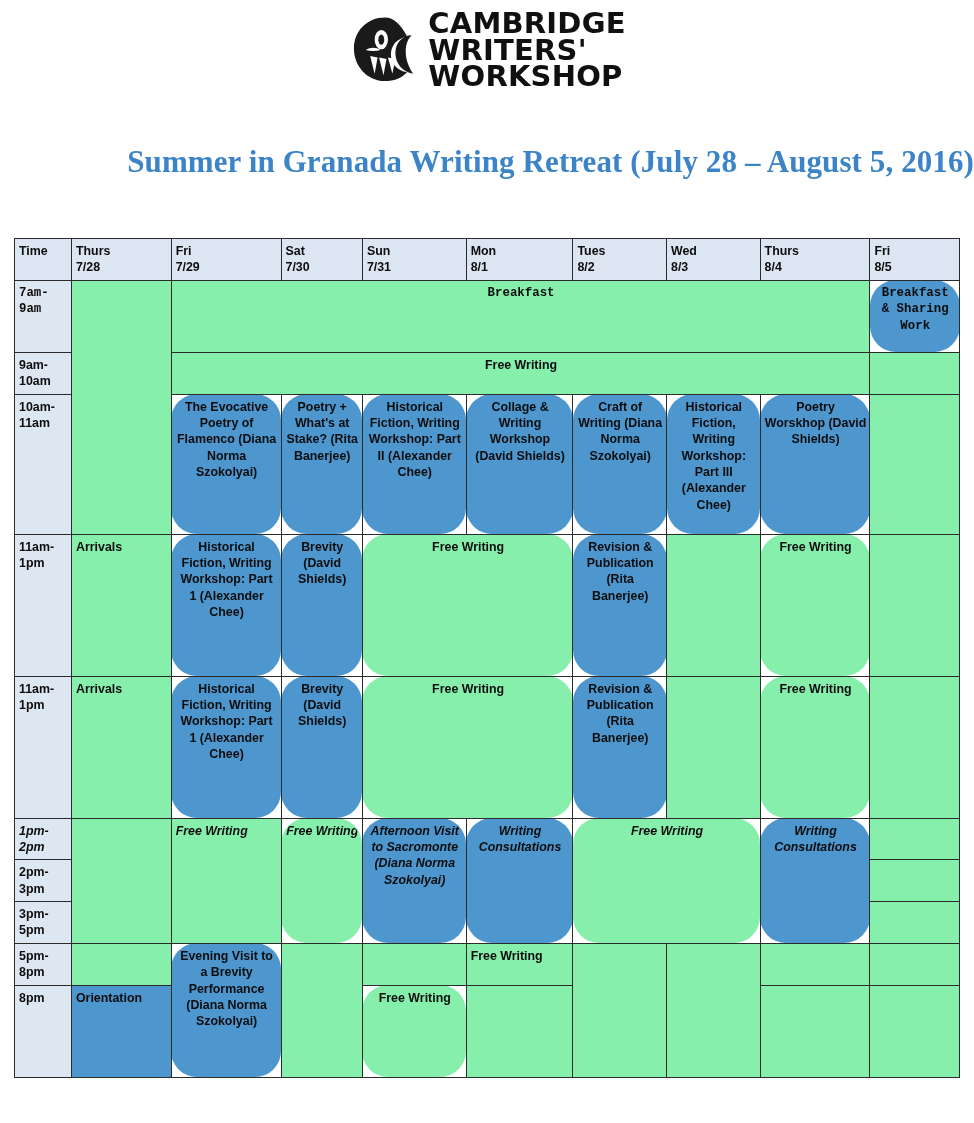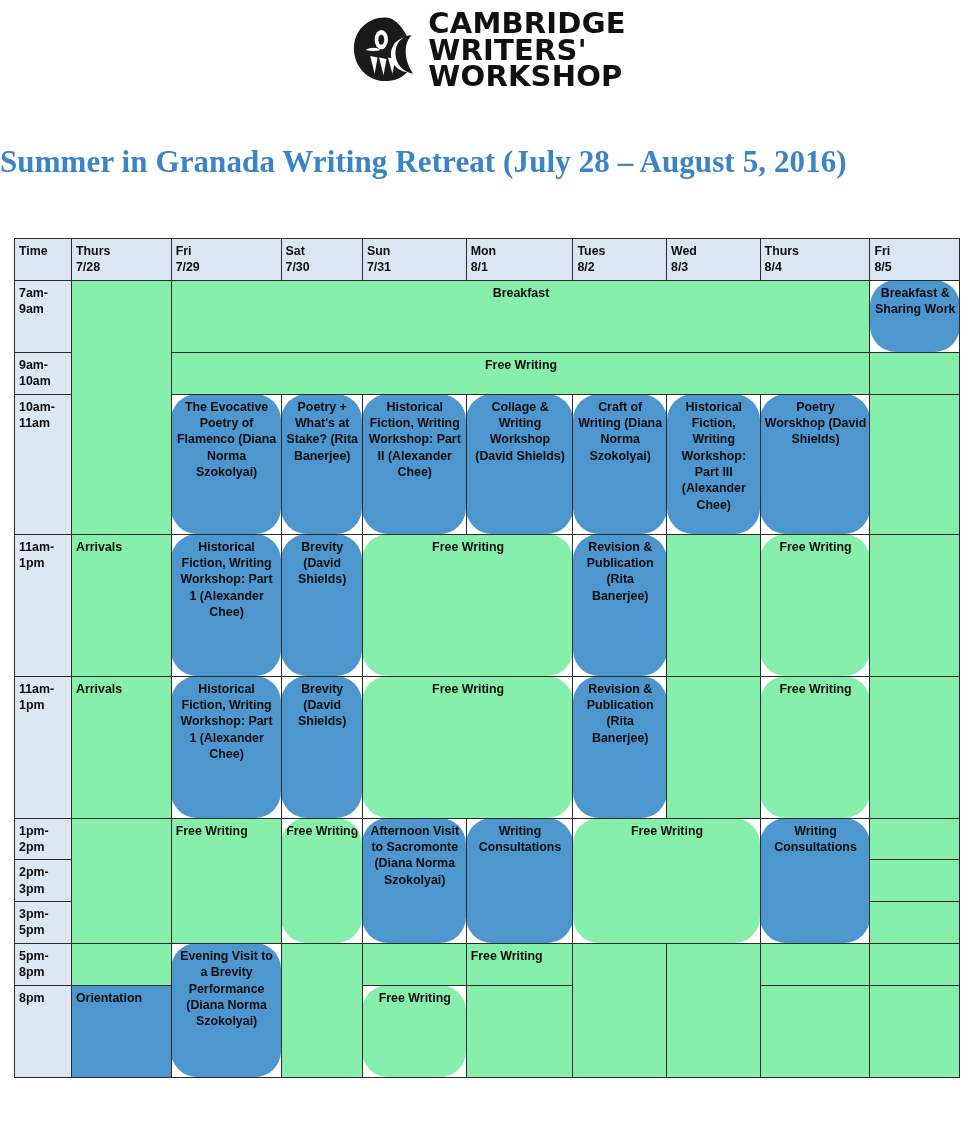--- a/index.html
+++ b/index.html
@@ -39,21 +39,21 @@
     line-height: 0.93;
     color: #101010;
     font-family: "DejaVu Sans", sans-serif;
     font-weight: bold;
     font-size: 29px;
     letter-spacing: 0.2px;
   }
 
   
   .doc-title {
-    text-align: left;
+    text-align: right;
     color: #3c84c8;
     font-family: "Liberation Serif", serif;
     font-weight: bold;
     font-size: 31px;
     margin: 52px 0 0 0;
     letter-spacing: 0.1px;
   }
 
   
   .sched-wrap {
@@ -180,21 +180,21 @@
       <td class="hdr lft">
         <span class="dayname">Thurs</span>
         <span class="daydate">8/4</span>
       </td>
       <td class="hdr lft">
         <span class="dayname">Fri</span>
         <span class="daydate">8/5</span>
       </td>
     </tr>
 
-    <tr style="height:72px;">
+    <tr style="height:72px;font-family:Liberation Mono, monospace;">
       <td class="timecell lft">
         <span>7am-</span><br>
         <span>9am</span>
       </td>
       <td class="light" rowspan="3"></td>
       <td class="light ctr mid" colspan="7">Breakfast</td>
       <td class="dark ctrtop">Breakfast &amp; Sharing Work</td>
     </tr>
 
     <tr style="height:38px;">
@@ -244,21 +244,21 @@
       <td class="light lft">Arrivals</td>
       <td class="dark ctrtop">Historical Fiction, Writing Workshop: Part 1 (Alexander Chee)</td>
       <td class="dark ctrtop">Brevity (David Shields)</td>
       <td class="light ctrtop" colspan="2">Free Writing</td>
       <td class="dark ctrtop">Revision &amp; Publication (Rita Banerjee)</td>
       <td class="light"></td>
       <td class="light ctrtop">Free Writing</td>
       <td class="light"></td>
     </tr>
 
-    <tr style="height:36px;">
+    <tr style="height:36px;font-style:italic;">
       <td class="timecell lft">
         <span>1pm-</span><br>
         <span>2pm</span>
       </td>
       <td class="light" rowspan="3"></td>
       <td class="light lft" rowspan="3">Free Writing</td>
       <td class="light ctrtop" rowspan="3">Free Writing</td>
       <td class="dark ctrtop" rowspan="3">Afternoon Visit to Sacromonte (Diana Norma Szokolyai)</td>
       <td class="dark ctrtop" rowspan="3">Writing Consultations</td>
       <td class="light ctrtop" colspan="2" rowspan="3">Free Writing</td>

